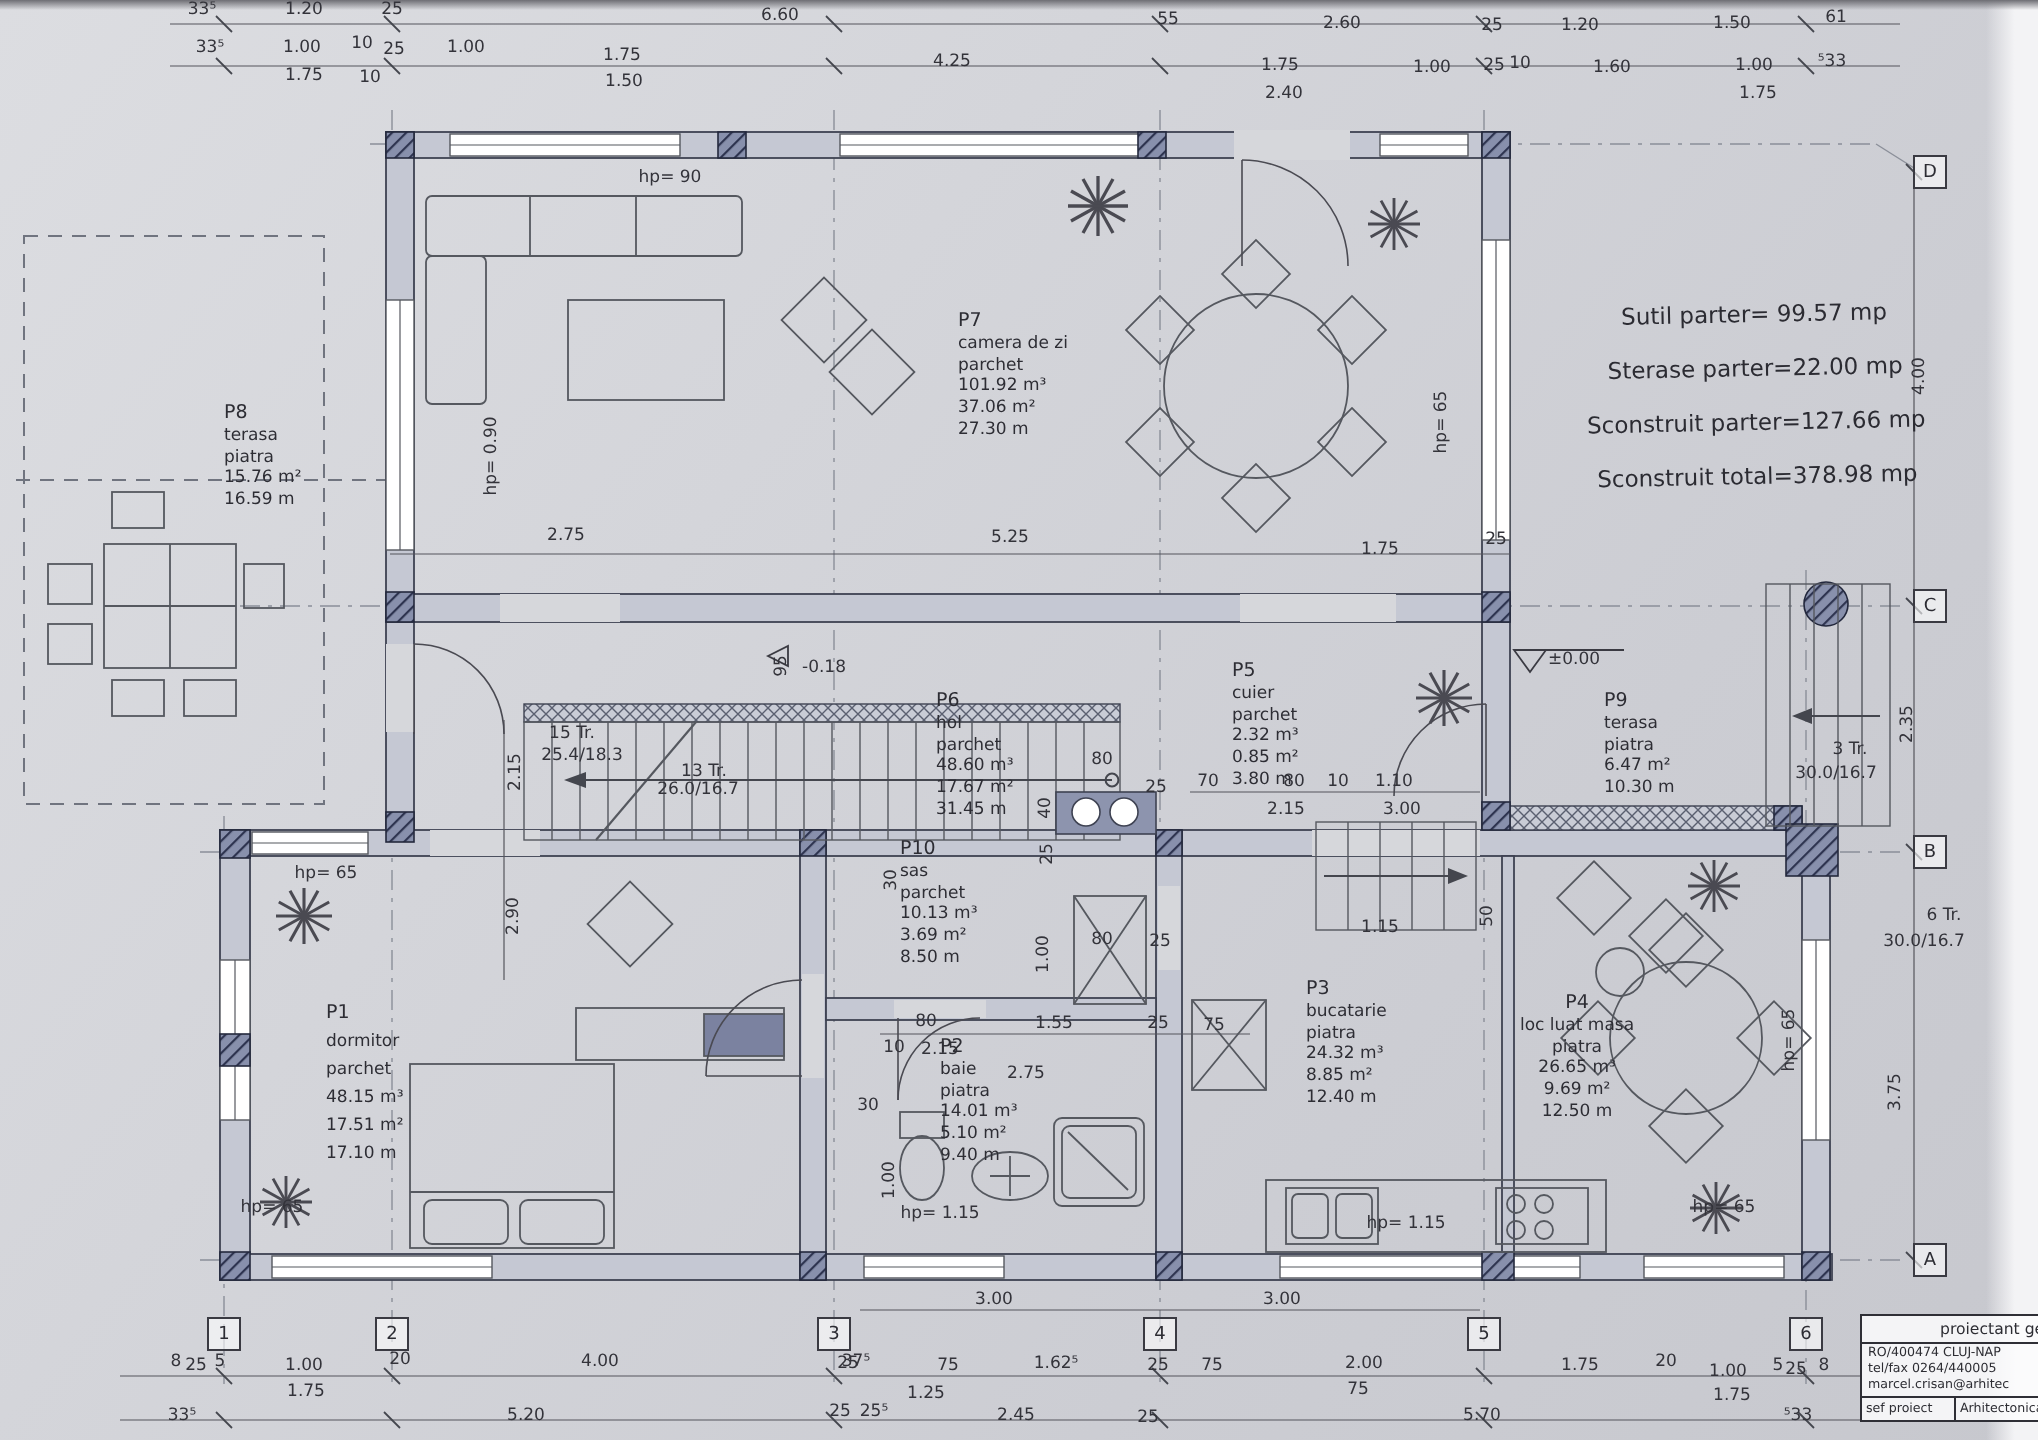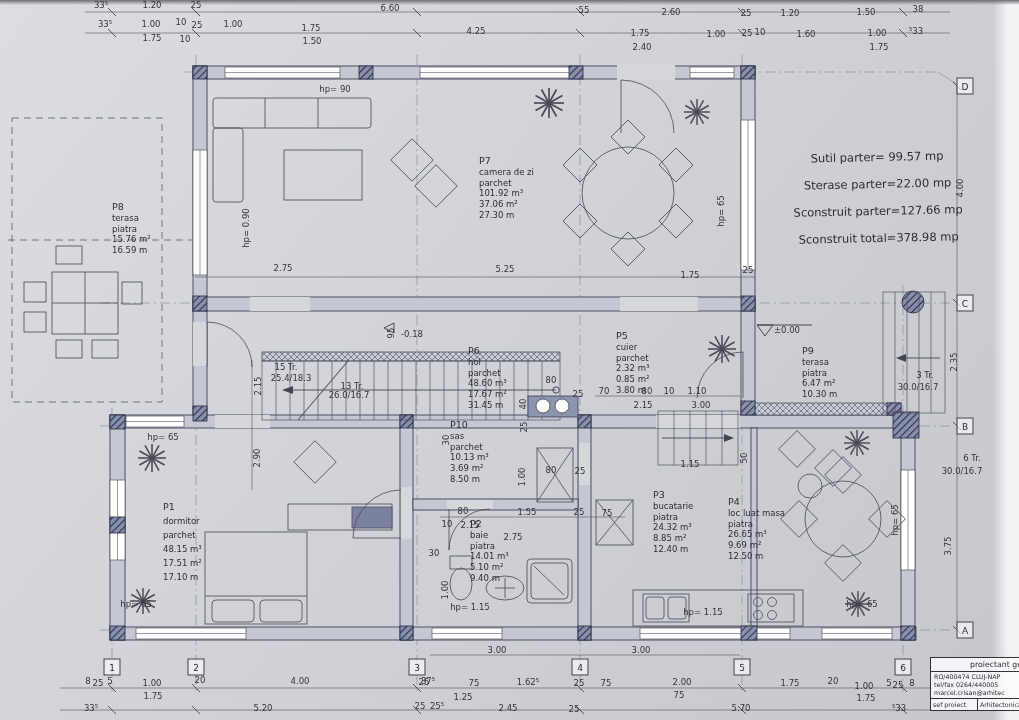--- a/index.html
+++ b/index.html
@@ -383,21 +383,21 @@
   <div id="overlay">
       <div class="dim" style="left: 101px; top: 5px;">33⁵</div>
       <div class="dim" style="left: 152px; top: 5px;">1.20</div>
       <div class="dim" style="left: 196px; top: 5px;">25</div>
       <div class="dim" style="left: 390px; top: 8px;">6.60</div>
       <div class="dim" style="left: 584px; top: 10px;">55</div>
       <div class="dim" style="left: 671px; top: 12px;">2.60</div>
       <div class="dim" style="left: 746px; top: 13px;">25</div>
       <div class="dim" style="left: 790px; top: 13px;">1.20</div>
       <div class="dim" style="left: 866px; top: 12px;">1.50</div>
-      <div class="dim" style="left: 918px; top: 9px;">38</div>
+      <div class="dim" style="left: 918px; top: 9px;">61</div>
       <div class="dim" style="left: 105px; top: 24px;">33⁵</div>
       <div class="dim" style="left: 151px; top: 24px;">1.00</div>
       <div class="dim" style="left: 181px; top: 22px;">10</div>
       <div class="dim" style="left: 197px; top: 25px;">25</div>
       <div class="dim" style="left: 233px; top: 24px;">1.00</div>
       <div class="dim" style="left: 311px; top: 28px;">1.75</div>
       <div class="dim" style="left: 476px; top: 31px;">4.25</div>
       <div class="dim" style="left: 640px; top: 33px;">1.75</div>
       <div class="dim" style="left: 716px; top: 34px;">1.00</div>
       <div class="dim" style="left: 747px; top: 33px;">25</div>
@@ -560,21 +560,21 @@
         <div>9.40 m</div>
       </div>
       <div class="room" style="left: 653px; top: 490px;">
         <div class="rid">P3</div>
         <div>bucatarie</div>
         <div>piatra</div>
         <div>24.32 m³</div>
         <div>8.85 m²</div>
         <div>12.40 m</div>
       </div>
-      <div class="room" style="left: 728px; top: 497px;">
+      <div class="room" style="left: 760px; top: 497px; text-align: center;">
         <div class="rid">P4</div>
         <div>loc luat masa</div>
         <div>piatra</div>
         <div>26.65 m³</div>
         <div>9.69 m²</div>
         <div>12.50 m</div>
       </div>
       <div class="bubble" style="left: 112px; top: 667px;">1</div>
       <div class="bubble" style="left: 196px; top: 667px;">2</div>
       <div class="bubble" style="left: 417px; top: 667px;">3</div>

